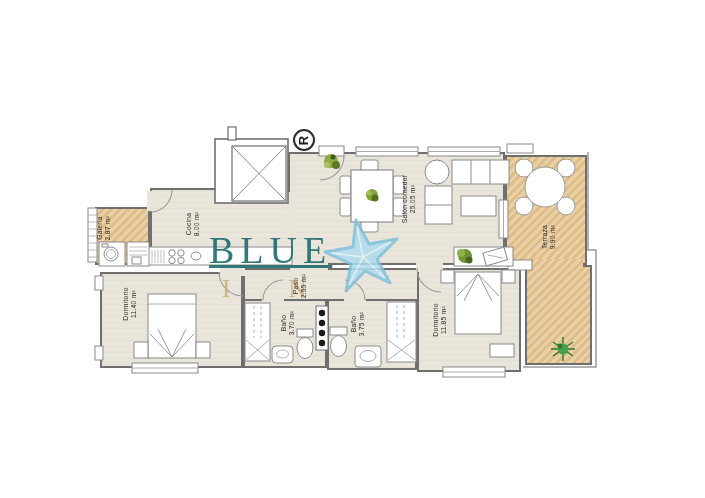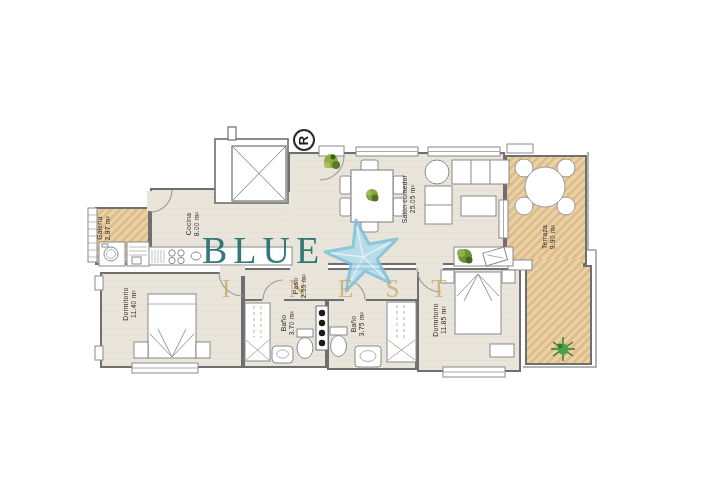--- a/index.html
+++ b/index.html
@@ -237,23 +237,22 @@
       <rect x="441" y="270" width="13" height="13" fill="#fff" stroke="#8a8a8a"></rect>
       <rect x="502" y="270" width="13" height="13" fill="#fff" stroke="#8a8a8a"></rect>
       <rect x="490" y="344" width="24" height="13" fill="#fff" stroke="#8a8a8a"></rect>
     </g>
   </svg>
 
   <svg class="overlay" width="705" height="498" style="opacity:.85;">
     <polygon points="356,220 369,244 397,239 377,259 390,283 365,271 346,291 351,264 325,252 353,247" fill="#aedcec" stroke="#7fc0da" stroke-width="3" stroke-linejoin="round"></polygon>
     <path d="M363,257 L357,226 M363,257 L391,242 M363,257 L385,278 M363,257 L349,285 M363,257 L331,253" stroke="rgba(255,255,255,.65)" stroke-width="1.5" fill="none"></path>
   </svg>
-  <div class="wm-word" style="left:202px;top:231px;letter-spacing:6px;">BLUE</div>
+  <div class="wm-word" style="left:209px;top:231px;letter-spacing:6px;text-decoration:underline;">BLUE</div>
   <div class="wm-sub" style="left:222px;top:276px;letter-spacing:26px;">I N</div>
-  <div class="wm-sub" style="left:338px;top:276px;letter-spacing:13px;">E S T</div>
 
   <div class="r-marker">
     <span>R</span>
   </div>
 
   <div class="room-label" style="left:104px;top:228px;">
     <span class="nm">Galería</span>
       <span class="nm">2.87 m²</span>
   </div>
   <div class="room-label" style="left:193px;top:224px;">

